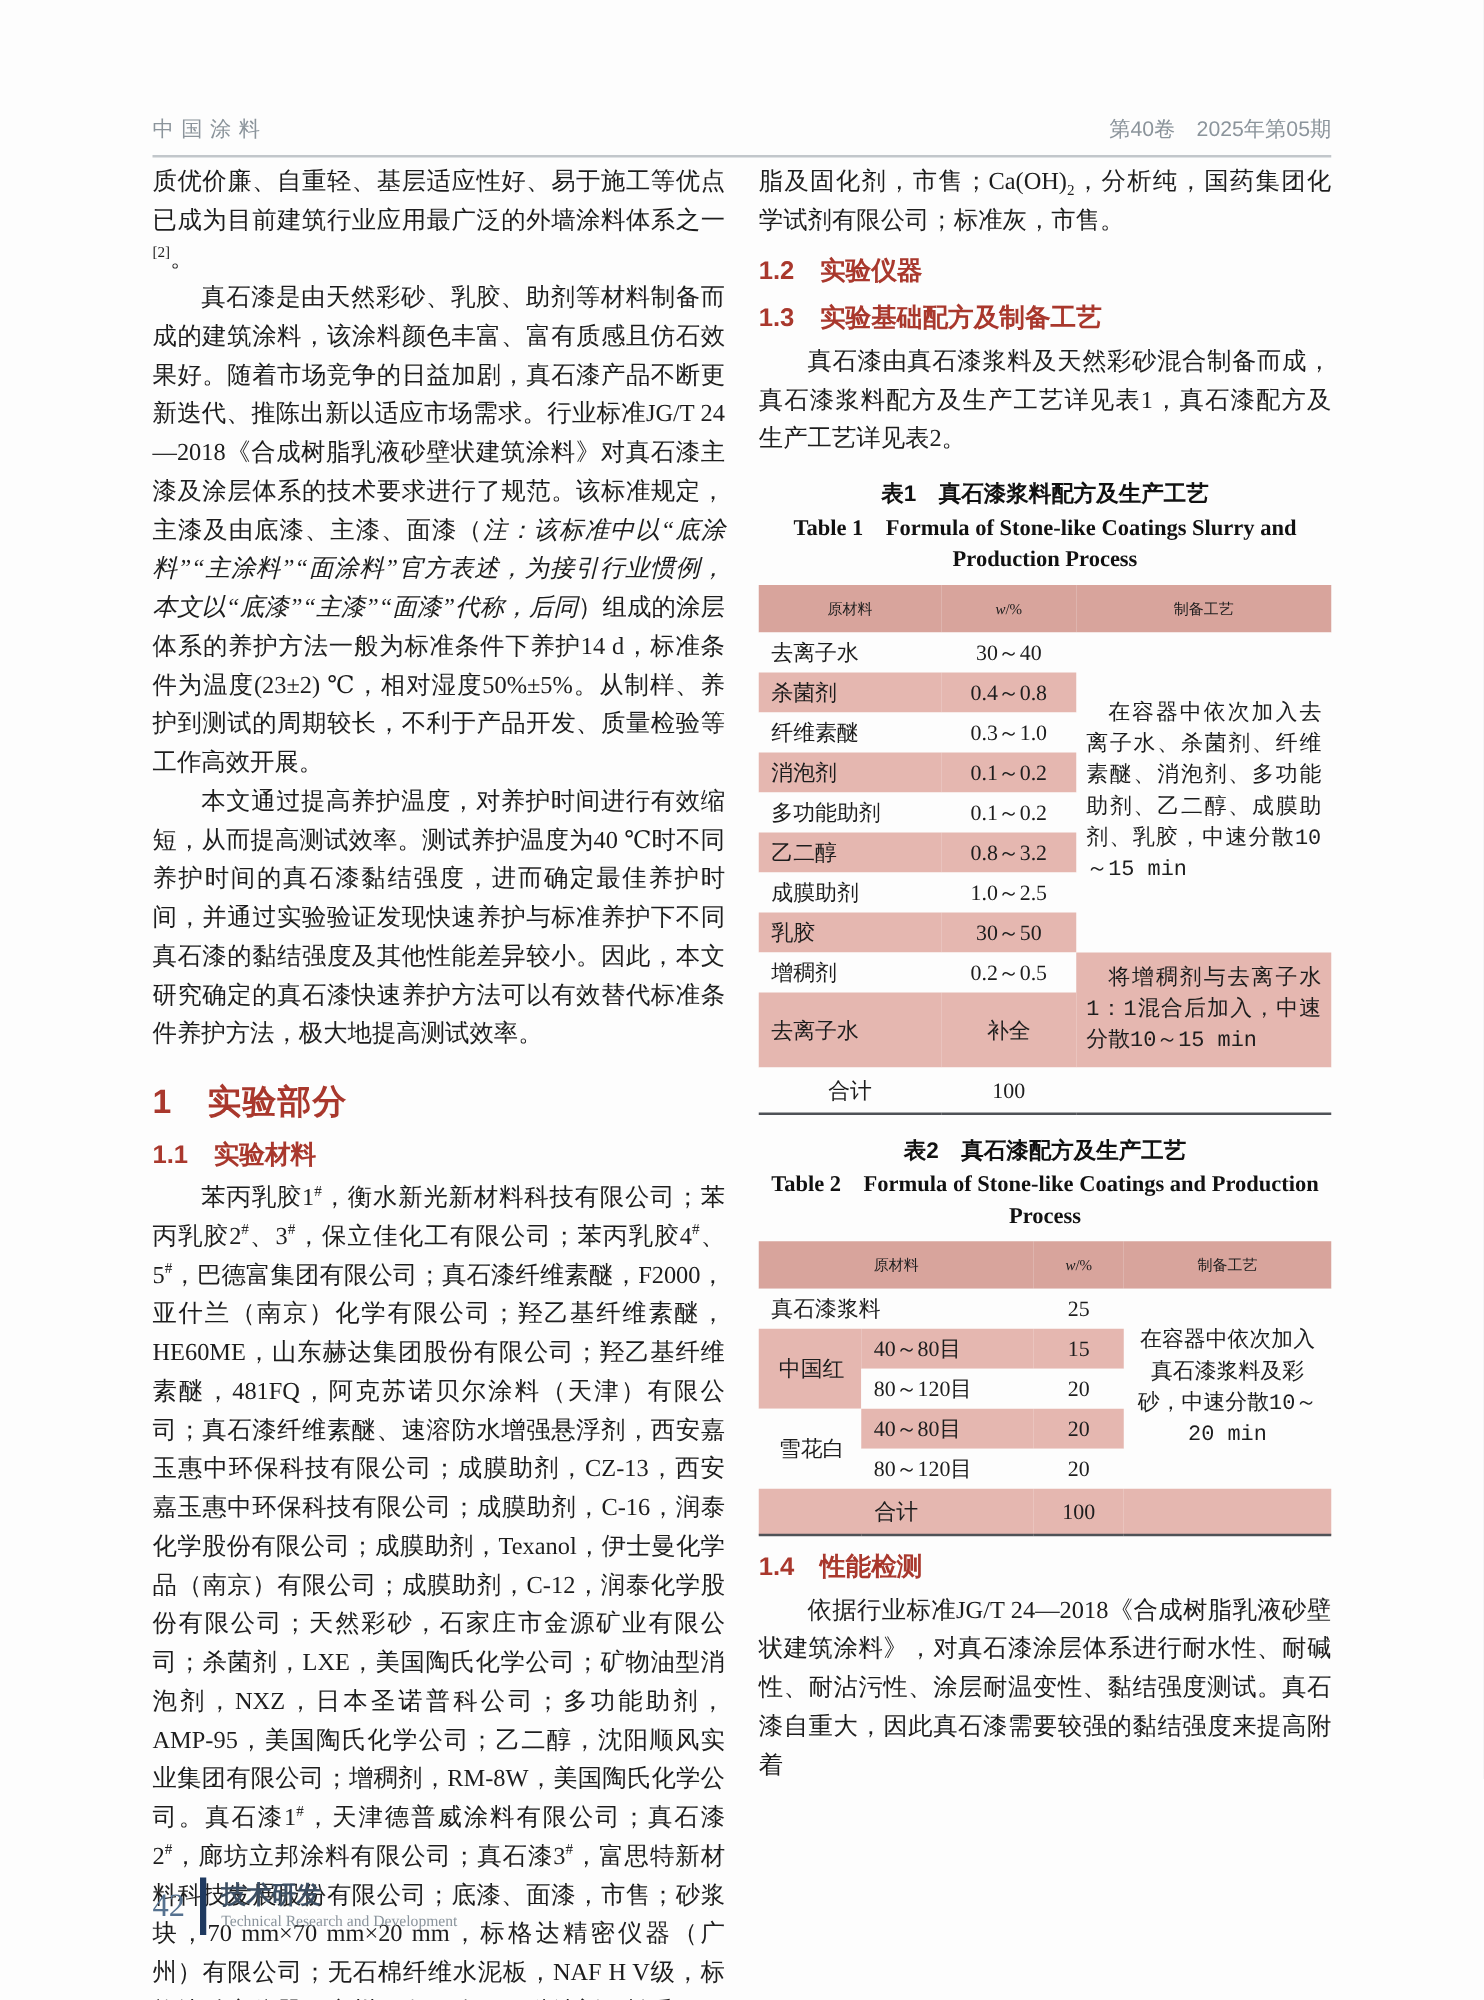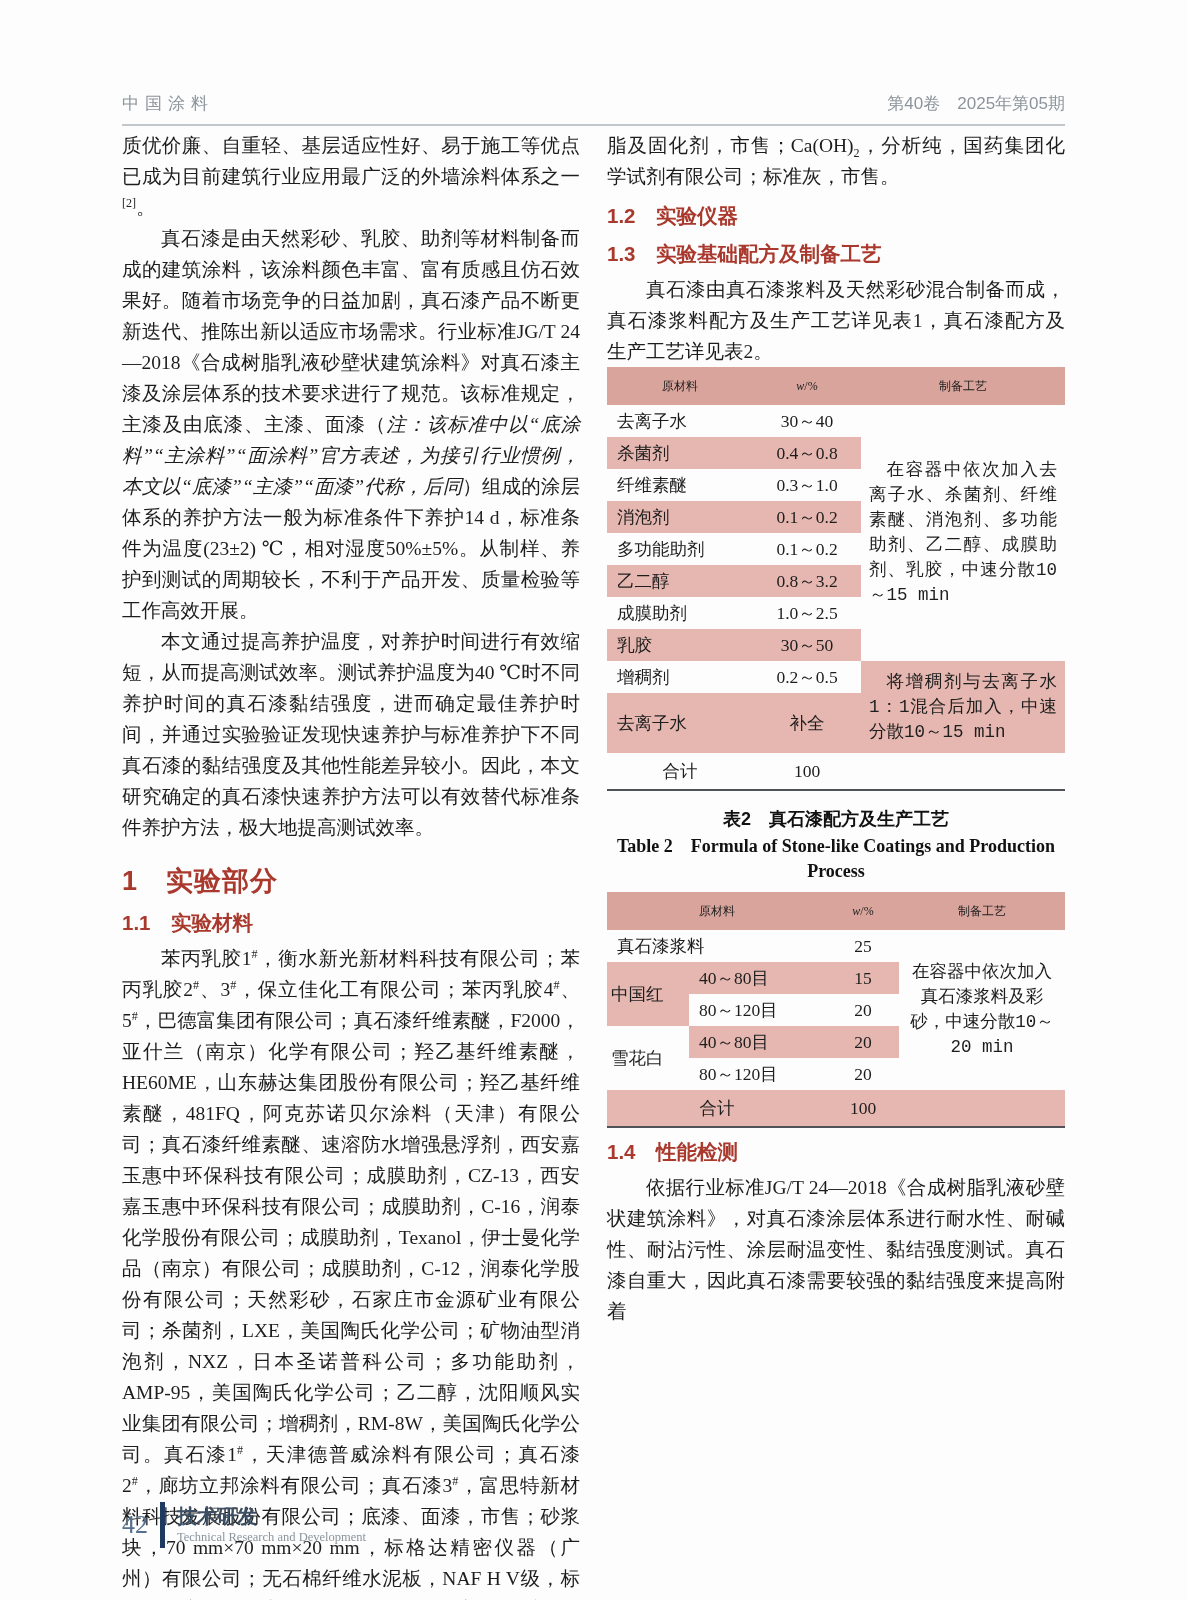--- a/index.html
+++ b/index.html
@@ -61,21 +61,21 @@
   table.ftab td.pink, table.ftab tr.pinkrow td{background:#e5b7b0;}
   table.ftab td.proc{
     vertical-align:middle; text-align:justify; line-height:25px; padding:0 8px;font-family:Liberation Mono, monospace;
   }
   table.ftab td.proc p{margin:0; text-indent:1em;}
   table.ftab td.proc.centered{text-align:center;}
   table.ftab td.proc.centered p{text-indent:0;}
   table.ftab tr.total td{height:34px; border-bottom:2.5px solid #4f5257;}
   table.ftab tr.total td:first-child, table.ftab tr.total td.val{text-align:center;}
   table.ftab td.tall{height:58px;}
-  table.ftab td.grp{text-align:left; padding-left:4px;}
+  table.ftab td.grp{text-align:left; padding-left:16px;}
   
   table.t1 col.c-mat{width:146px;} table.t1 col.c-val{width:108px;} table.t1 col.c-proc{width:auto;}
   table.t2 col.c-grp{width:82px;} table.t2 col.c-mesh{width:138px;}
   table.t2 col.c-val{width:72px;} table.t2 col.c-proc{width:auto;}
   
   .pfoot{
     position:absolute; left:122px; bottom:52px;
     display:flex; align-items:center; gap:12px;
   }
   .pfoot .pno{
@@ -114,20 +114,24 @@
     </div>
 
     <div class="col">
       <p class="body noindent">脂及固化剂，市售；Ca(OH)<sub>2</sub>，分析纯，国药集团化学试剂有限公司；标准灰，市售。</p>
 
       <h3 class="subsec">1.2　实验仪器</h3>
 
       <h3 class="subsec">1.3　实验基础配方及制备工艺</h3>
       <p class="body">真石漆由真石漆浆料及天然彩砂混合制备而成，真石漆浆料配方及生产工艺详见表1，真石漆配方及生产工艺详见表2。</p>
 
+      <div class="tcap">
+        <div class="cn">表1　真石漆浆料配方及生产工艺</div>
+        <div class="en">Table 1　Formula of Stone-like Coatings Slurry and Production Process</div>
+      </div>
       <table class="ftab t1">
         <colgroup>
             <col class="c-mat">
             <col class="c-val">
             <col class="c-proc">
           </colgroup>
         <thead>
           <tr>
             <th>原材料</th>
             <th><i>w</i>/%</th>

